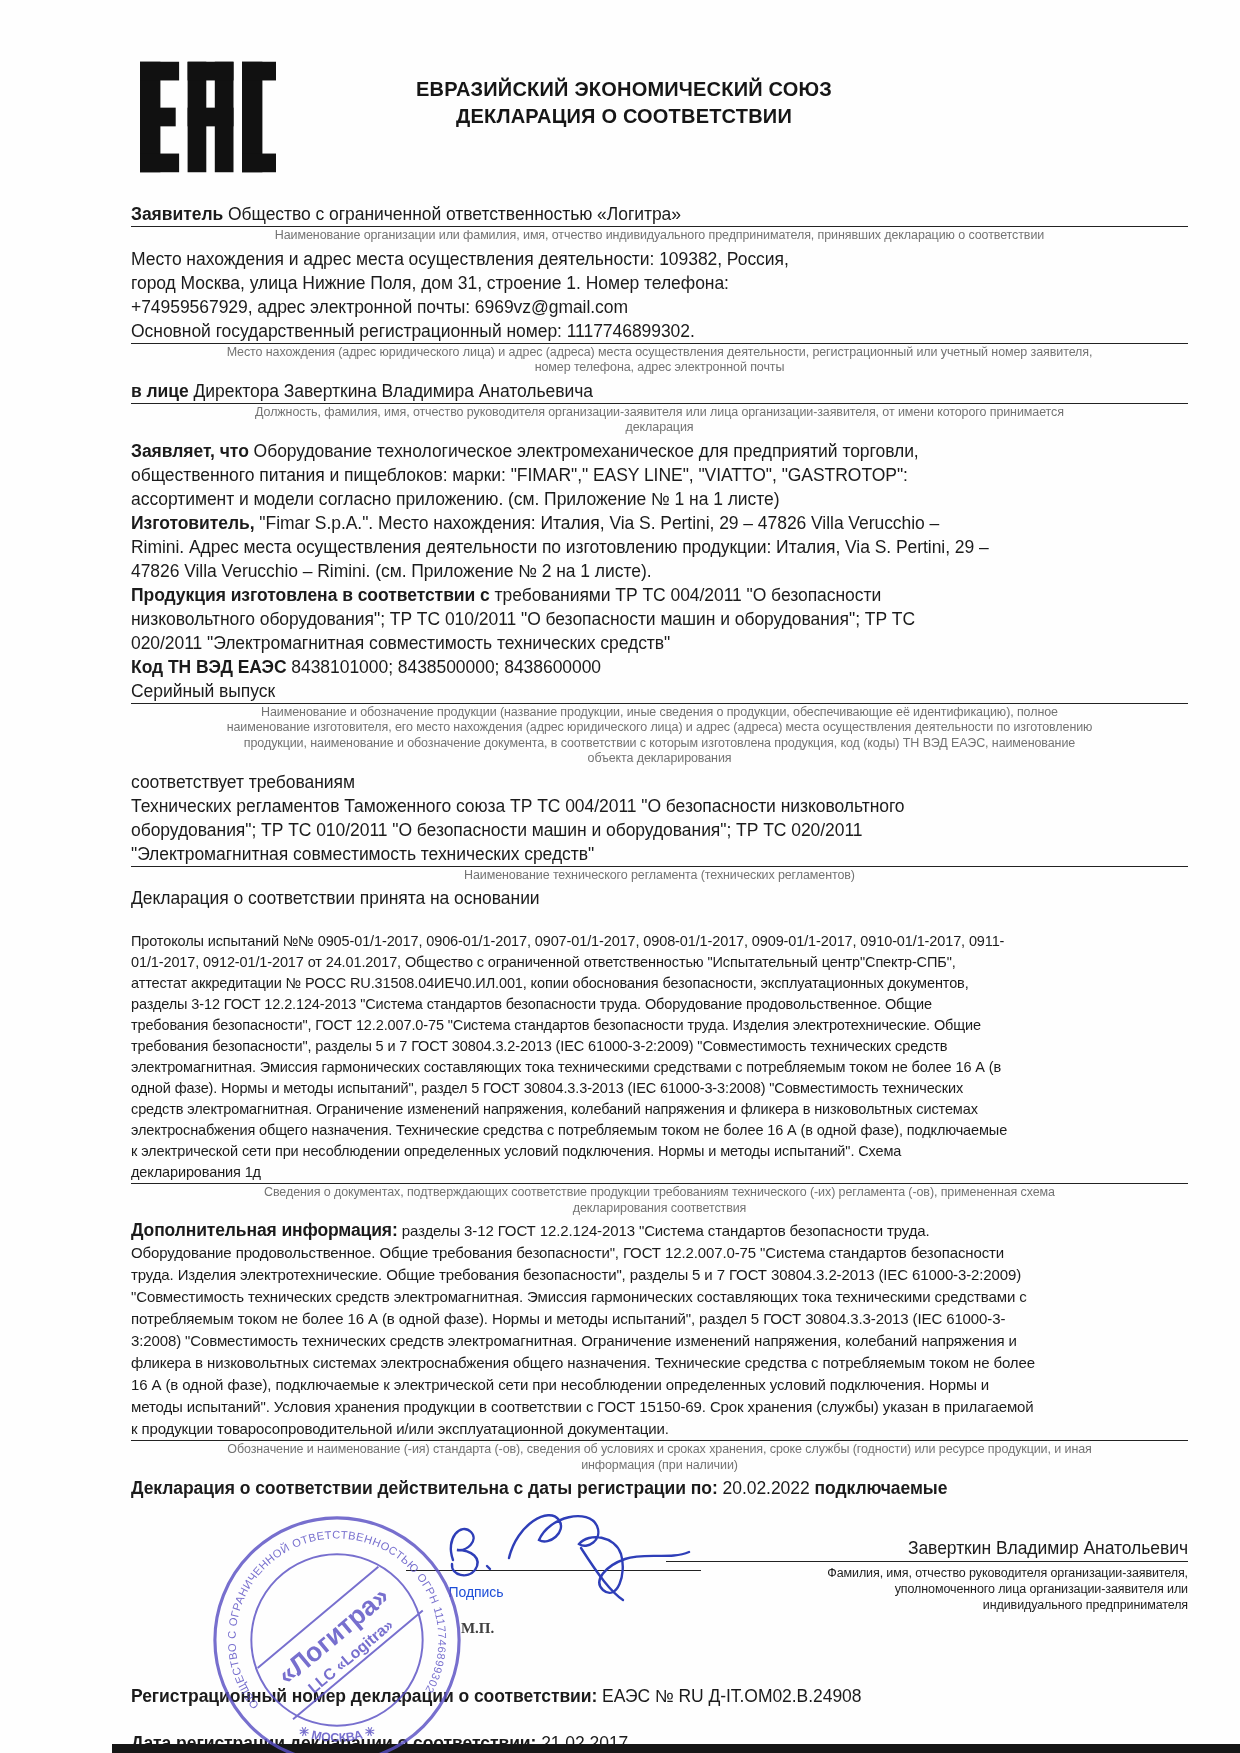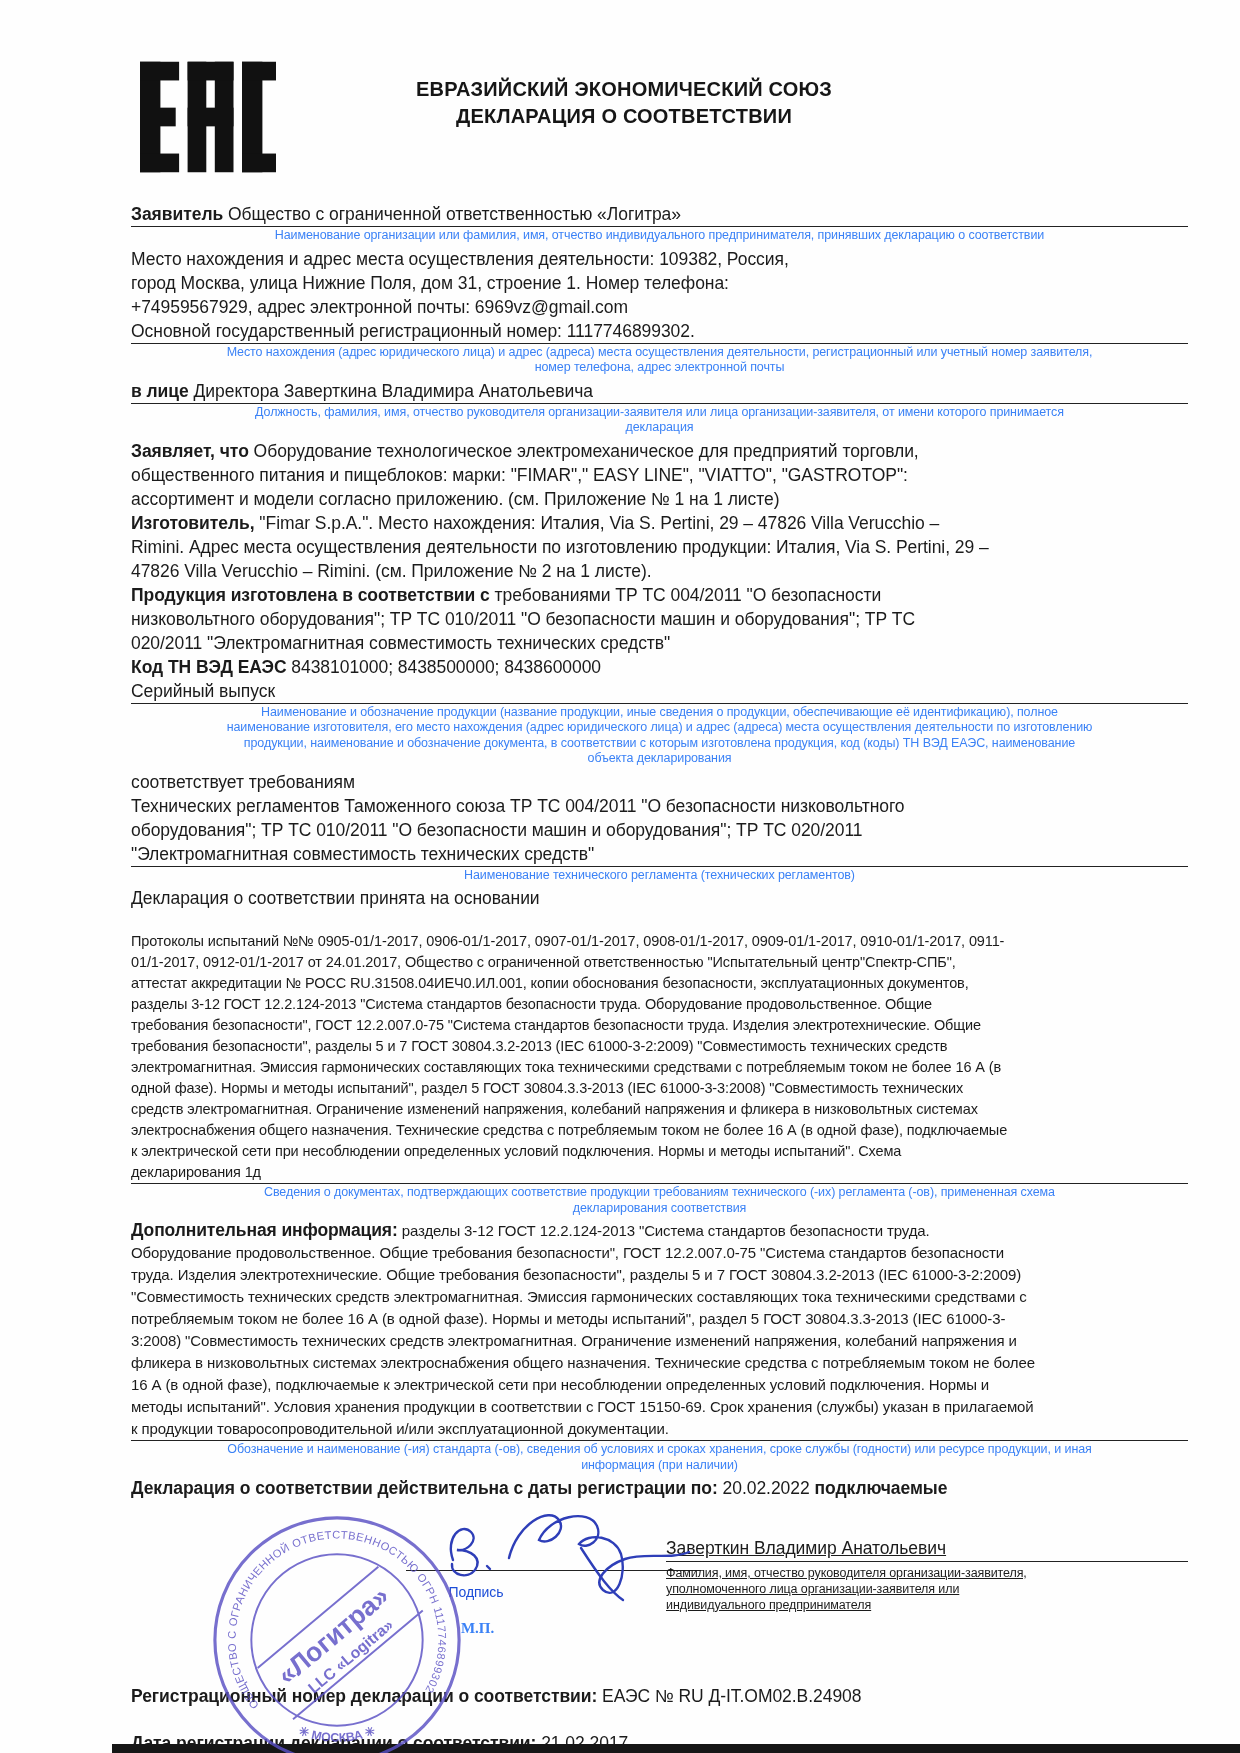--- a/index.html
+++ b/index.html
@@ -9,34 +9,34 @@
   .header{position:relative;height:150px;padding-top:52px;}
   .eac-logo{position:absolute;left:104px;top:52px;width:136px;height:130px;}
   .title{width:760px;margin:24px auto 0;transform:translateX(-32px);text-align:center;
          font-weight:bold;font-size:20px;line-height:27px;letter-spacing:.2px;color:#161616;}
   
   .content{margin:0 88px 0 95px;font-size:17.5px;line-height:24px;letter-spacing:-0.05px;}
   .pre{white-space:pre-line;}
   .u{border-bottom:1.6px solid #222;}
   .line{margin:0;}
   .bold{font-weight:normal;}
-  .caption{font-size:12.5px;line-height:15.5px;text-align:center;margin:1px 0 3px;color:#3b82f6;letter-spacing:-0.1px;}
+  .caption{font-size:12.5px;line-height:15.5px;text-align:center;margin:1px 0 3px;color:#737373;letter-spacing:-0.1px;}
   .para{margin:0;}
   .dense{font-size:14.5px;line-height:21px;letter-spacing:-0.12px;margin-top:21px;}
   .med{font-size:15px;line-height:22px;letter-spacing:-0.12px;}
   b.biglead{font-size:17.5px;}
   
   .sig-area{position:relative;height:168px;}
   .stamp{position:absolute;left:78px;top:12px;width:256px;height:256px;opacity:.82;z-index:3;}
   .sig-svg{position:absolute;left:300px;top:-4px;width:280px;height:112px;z-index:2;}
   .sig-line{position:absolute;left:275px;top:70px;width:295px;border-top:1.6px solid #222;}
   .sig-caption{position:absolute;left:255px;top:80px;width:180px;text-align:center;font-size:14px;color:#1d4ed8;}
   .mp{position:absolute;left:330px;top:116px;font-family:"Liberation Serif","DejaVu Serif",serif;
-      font-weight:bold;font-size:15px;color:#3b82f6;}
-  .name-col{position:absolute;left:535px;top:36px;width:522px;text-align:left;text-decoration:underline;}
+      font-weight:bold;font-size:15px;color:#404040;}
+  .name-col{position:absolute;left:535px;top:36px;width:522px;text-align:right;}
   .signer-name{font-size:17.5px;border-bottom:1.6px solid #222;padding-bottom:1px;}
   .signer-caption{font-size:12.5px;line-height:16px;margin-top:3px;letter-spacing:-0.1px;}
   .reg-line{margin-top:16px;font-weight:bold;}
   .reg-line .val{font-weight:normal;}
   .reg-line.date{margin-top:23px;}
   .bottom-bar{position:absolute;left:112px;right:0;top:1744px;height:9px;background:#161616;}
 </style>
 </head>
 <body>
 

